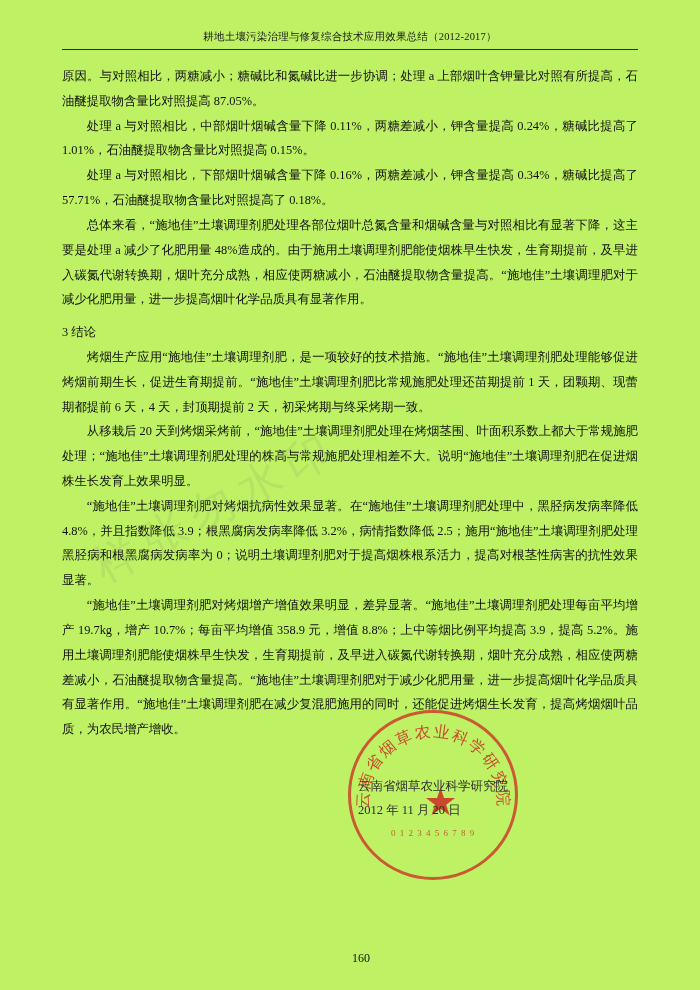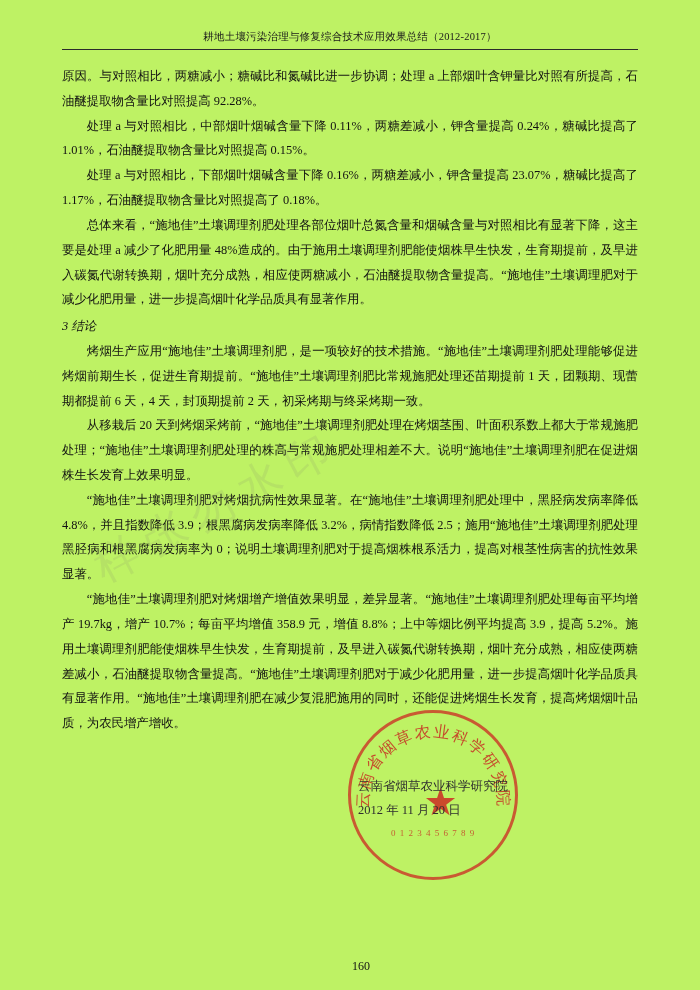--- a/index.html
+++ b/index.html
@@ -48,28 +48,27 @@
   .para {
     margin: 0 0 0 0;
     text-indent: 2em;
     text-align: justify;
   }
   .para.noindent {
     text-indent: 0;
   }
   .section-head {
     text-indent: 0;
-    margin-top: 2px;
-    font-style: italic;
+    margin-top: 8px;
   }
   .page-number {
     position: absolute;
     left: 0;
     right: 0;
-    bottom: 16px;
+    bottom: 24px;
     text-align: center;
     font-size: 12px;
     color: #111;
     padding-left: 22px;
   }
   
   .watermark {
     position: absolute;
     left: 120px;
     top: 430px;
@@ -150,23 +149,23 @@
 </style>
 </head>
 <body>
 
 <div class="page">
   <div class="page-inner">
 
     <div class="header">耕地土壤污染治理与修复综合技术应用效果总结（2012-2017）</div>
 
     <div class="body-text">
-      <p class="para noindent">原因。与对照相比，两糖减小；糖碱比和氮碱比进一步协调；处理 a 上部烟叶含钾量比对照有所提高，石油醚提取物含量比对照提高 92.28%。</p>
+      <p class="para noindent">原因。与对照相比，两糖减小；糖碱比和氮碱比进一步协调；处理 a 上部烟叶含钾量比对照有所提高，石油醚提取物含量比对照提高 87.05%。</p>
       <p class="para">处理 a 与对照相比，中部烟叶烟碱含量下降 0.11%，两糖差减小，钾含量提高 0.24%，糖碱比提高了 1.01%，石油醚提取物含量比对照提高 0.15%。</p>
-      <p class="para">处理 a 与对照相比，下部烟叶烟碱含量下降 0.16%，两糖差减小，钾含量提高 23.07%，糖碱比提高了 1.17%，石油醚提取物含量比对照提高了 0.18%。</p>
+      <p class="para">处理 a 与对照相比，下部烟叶烟碱含量下降 0.16%，两糖差减小，钾含量提高 0.34%，糖碱比提高了 57.71%，石油醚提取物含量比对照提高了 0.18%。</p>
       <p class="para">总体来看，“施地佳”土壤调理剂肥处理各部位烟叶总氮含量和烟碱含量与对照相比有显著下降，这主要是处理 a 减少了化肥用量 48%造成的。由于施用土壤调理剂肥能使烟株早生快发，生育期提前，及早进入碳氮代谢转换期，烟叶充分成熟，相应使两糖减小，石油醚提取物含量提高。“施地佳”土壤调理肥对于减少化肥用量，进一步提高烟叶化学品质具有显著作用。</p>
 
       <p class="para section-head">3 结论</p>
 
       <p class="para">烤烟生产应用“施地佳”土壤调理剂肥，是一项较好的技术措施。“施地佳”土壤调理剂肥处理能够促进烤烟前期生长，促进生育期提前。“施地佳”土壤调理剂肥比常规施肥处理还苗期提前 1 天，团颗期、现蕾期都提前 6 天，4 天，封顶期提前 2 天，初采烤期与终采烤期一致。</p>
       <p class="para">从移栽后 20 天到烤烟采烤前，“施地佳”土壤调理剂肥处理在烤烟茎围、叶面积系数上都大于常规施肥处理；“施地佳”土壤调理剂肥处理的株高与常规施肥处理相差不大。说明“施地佳”土壤调理剂肥在促进烟株生长发育上效果明显。</p>
       <p class="para">“施地佳”土壤调理剂肥对烤烟抗病性效果显著。在“施地佳”土壤调理剂肥处理中，黑胫病发病率降低 4.8%，并且指数降低 3.9；根黑腐病发病率降低 3.2%，病情指数降低 2.5；施用“施地佳”土壤调理剂肥处理黑胫病和根黑腐病发病率为 0；说明土壤调理剂肥对于提高烟株根系活力，提高对根茎性病害的抗性效果显著。</p>
       <p class="para">“施地佳”土壤调理剂肥对烤烟增产增值效果明显，差异显著。“施地佳”土壤调理剂肥处理每亩平均增产 19.7kg，增产 10.7%；每亩平均增值 358.9 元，增值 8.8%；上中等烟比例平均提高 3.9，提高 5.2%。施用土壤调理剂肥能使烟株早生快发，生育期提前，及早进入碳氮代谢转换期，烟叶充分成熟，相应使两糖差减小，石油醚提取物含量提高。“施地佳”土壤调理剂肥对于减少化肥用量，进一步提高烟叶化学品质具有显著作用。“施地佳”土壤调理剂肥在减少复混肥施用的同时，还能促进烤烟生长发育，提高烤烟烟叶品质，为农民增产增收。</p>
     </div>
 

